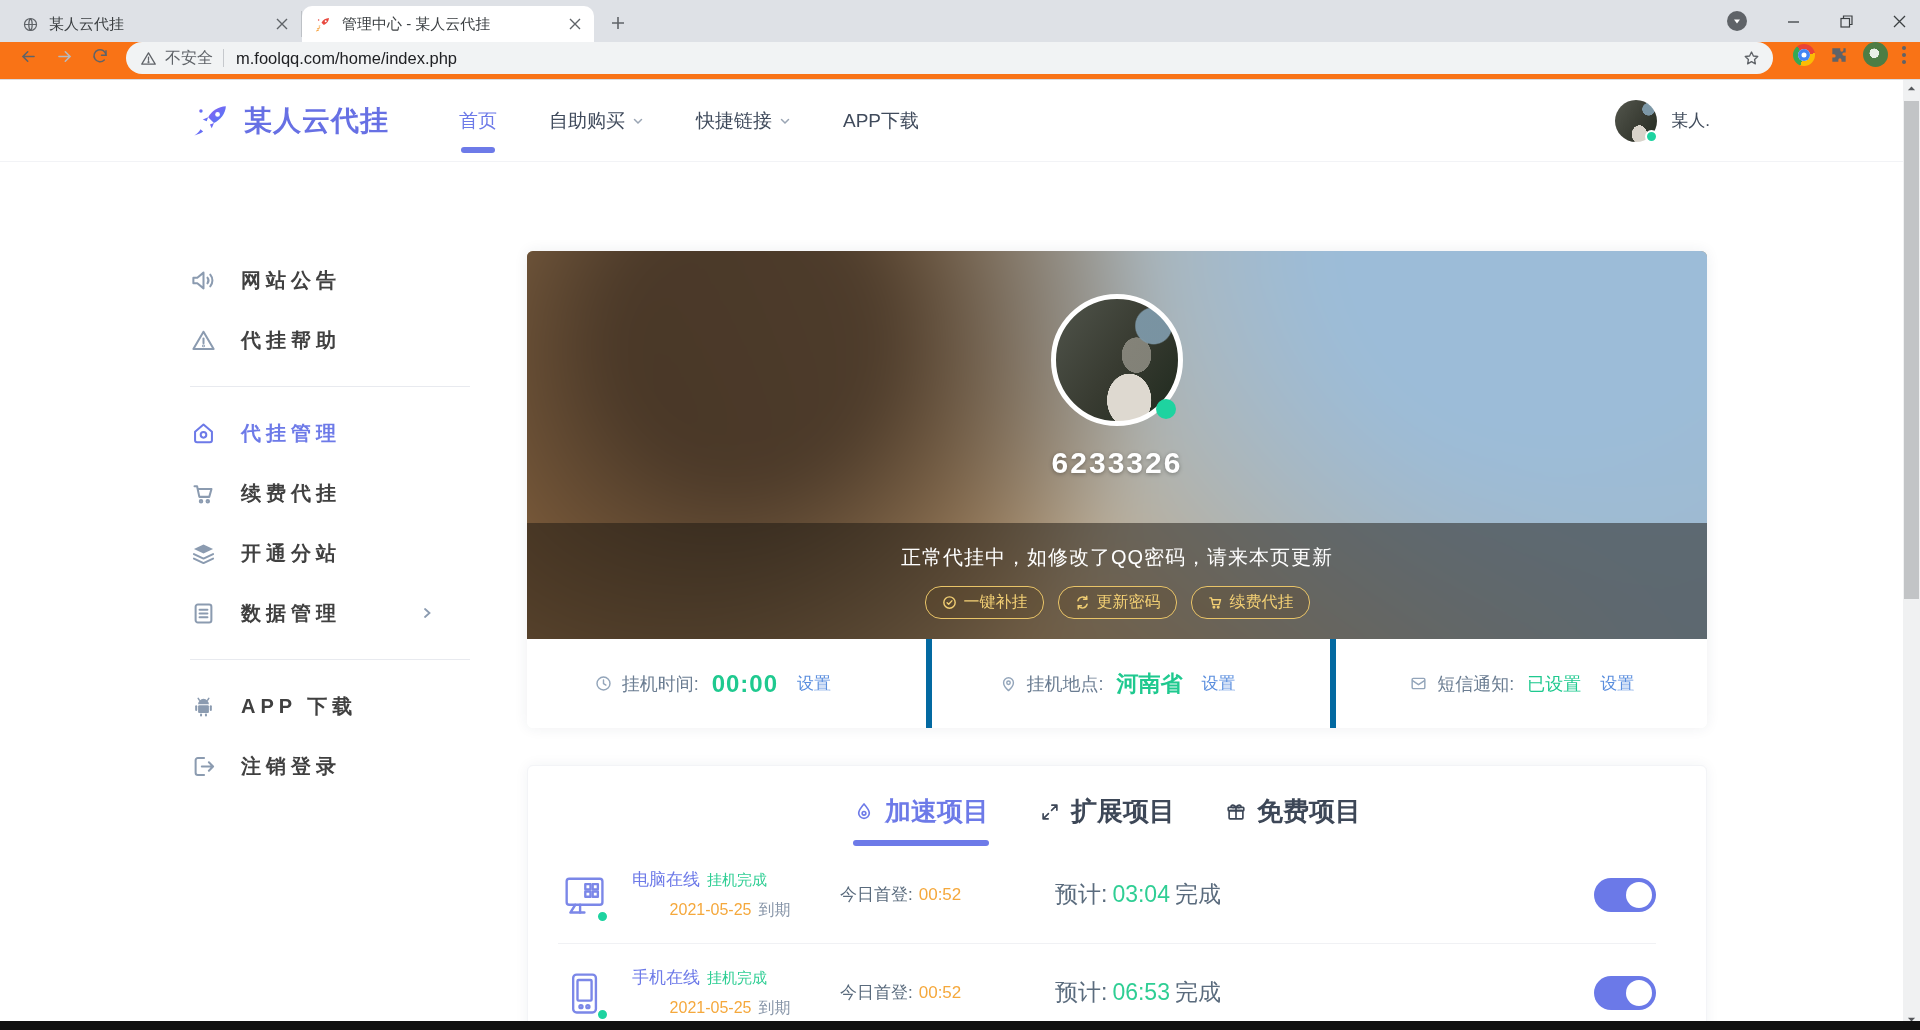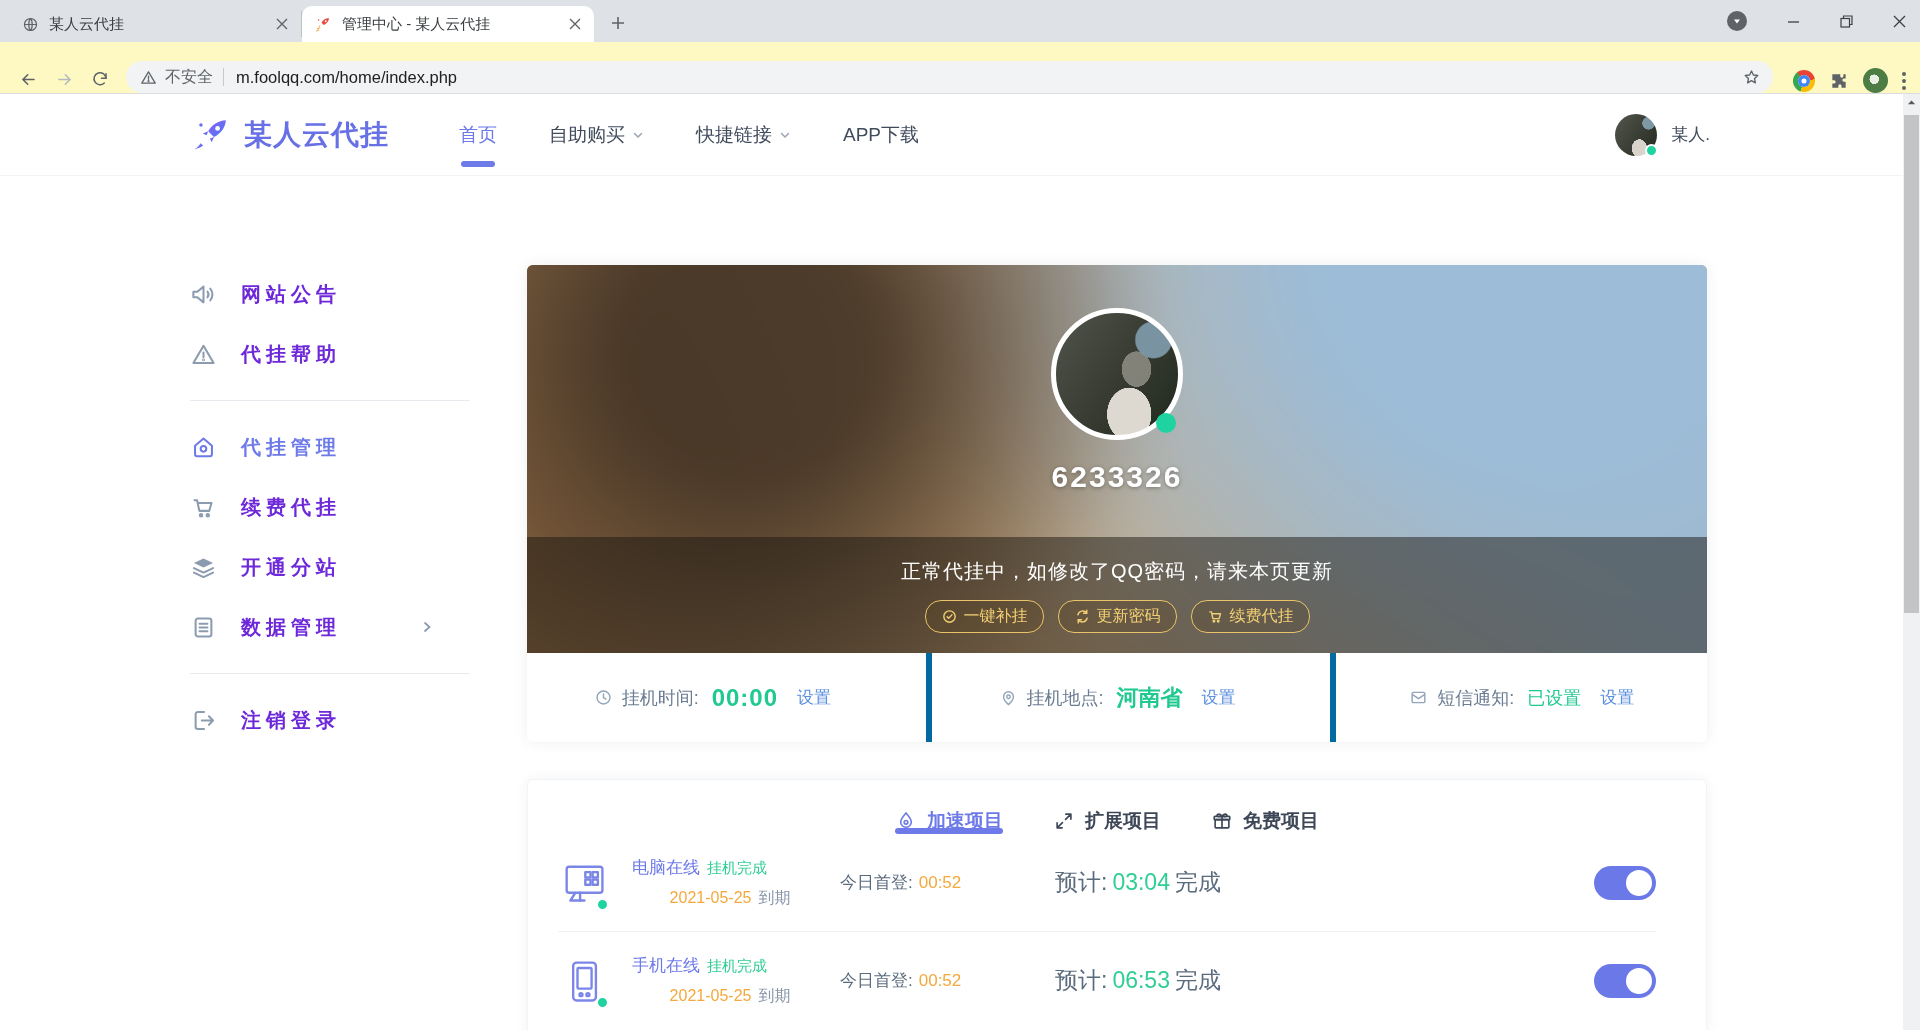--- a/index.html
+++ b/index.html
@@ -11,21 +11,21 @@
   .tab { width:292px; height:36px; display:flex; align-items:center; padding:0 10px 0 12px; gap:10px; }
   .tab.inactive { border-right:1px solid #bdc1c6; height:26px; margin-bottom:5px; }
   .tab.active { background:#fff; border-radius:10px 10px 0 0; }
   .tab-title { flex:1; font-size:15px; color:#3c4043; white-space:nowrap; overflow:hidden; }
   .tab-close { width:18px; height:18px; display:flex; align-items:center; justify-content:center; color:#5f6368; }
   .newtab { width:28px; height:28px; margin:0 0 5px 10px; display:flex; align-items:center; justify-content:center; color:#5f6368; }
   .win-controls { position:absolute; right:14px; top:0; height:42px; display:flex; align-items:center; gap:40px; }
   .tabsearch { width:20px; height:20px; border-radius:50%; background:#5f6368; display:flex; align-items:center; justify-content:center; }
   .winbtn { color:#3c4043; display:flex; align-items:center; justify-content:center; }
 
-  .toolbar { height:52px; background:#fef9c3; display:flex; align-items:flex-end; padding:0 14px; gap:8px; border-bottom:1px solid #dadce0; }
+  .toolbar { height:38px; background:#f97316; display:flex; align-items:flex-start; padding:0 14px; gap:8px; border-bottom:1px solid #dadce0; }
   .tool-btn { width:28px; height:28px; display:flex; align-items:center; justify-content:center; color:#5f6368; }
   .tool-btn.disabled { color:#b6bac0; }
   .urlbar { flex:1; height:32px; background:#f1f3f4; border-radius:16px; display:flex; align-items:center; padding:0 12px 0 14px; margin:0 4px; }
   .sec-label { font-size:16px; color:#5f6368; margin:0 10px 0 8px; }
   .url-sep { width:1px; height:18px; background:#c6c9cd; margin-right:12px; }
   .url-text { font-size:16.5px; color:#202124; flex:1; }
   .ext-icons { display:flex; align-items:center; gap:14px; margin-left:8px; }
   .chrome-ball { width:22px; height:22px; border-radius:50%;
     background:conic-gradient(from -40deg,#ea4335 0 120deg,#fbbc05 0 240deg,#34a853 0 360deg); position:relative; }
   .chrome-ball::after { content:''; position:absolute; inset:5px; border-radius:50%; background:#fff; box-shadow:inset 0 0 0 3.5px #4285f4; }
@@ -55,21 +55,21 @@
     background:radial-gradient(circle at 80% 22%, rgba(128,156,172,.95) 0 13%, rgba(128,156,172,0) 14%),
       radial-gradient(ellipse 30% 36% at 58% 82%, #d9d4cb 0 60%, transparent 61%),
       linear-gradient(125deg,#53564d 0%,#3a3d34 55%,#242d22 100%); }
   .online-dot { position:absolute; right:-1px; bottom:-1px; width:13px; height:13px; border-radius:50%; background:#1ed3a0; border:2px solid #fff; }
   .user-name { font-size:17px; color:#3f4a5a; }
 
   .content { display:flex; align-items:flex-start; }
 
   
   .sidebar { width:280px; margin:88px 0 0 190px; flex:none; }
-  .side-item { height:60px; display:flex; align-items:center; gap:24px; color:#6d28d9; font-size:20px; font-weight:bold; letter-spacing:5px; cursor:default; }
+  .side-item { height:60px; display:flex; align-items:center; gap:24px; color:#404040; font-size:20px; font-weight:bold; letter-spacing:5px; cursor:default; }
   .side-item .s-ico { width:27px; height:27px; color:#8b9bb0; flex:none; display:flex; }
   .side-item.active, .side-item.active .s-ico { color:#6d7ae8; }
   .side-item .chev-r { margin-left:auto; margin-right:36px; color:#8b9bb0; }
   .side-divider { height:1px; background:#e8eaef; margin:16px 0; }
 
   
   .main-col { width:1180px; margin:89px 0 0 57px; }
 
   .profile-card { border-radius:6px; overflow:hidden; background:#fff; box-shadow:0 0 14px rgba(40,50,80,.08); }
   .banner { height:388px; position:relative; overflow:hidden; background:#b79b74; }
@@ -103,21 +103,21 @@
   .stat-label { font-size:18px; color:#6b7d92; }
   .stat-value { color:#1fc98f; font-weight:bold; margin-left:4px; }
   .stat-value.big { font-size:24px; letter-spacing:1px; }
   .stat-value.mid { font-size:22px; }
   .stat-value.plain { font-size:18px; font-weight:normal; }
   .stat-link { font-size:17px; color:#5a8ede; margin-left:10px; cursor:default; }
 
   .projects-card { margin-top:37px; border-radius:6px; background:#fff; border:1px solid #f3f4f7;
     box-shadow:0 0 14px rgba(40,50,80,.06); padding:28px 50px 0 30px; height:275px; overflow:hidden; }
   .proj-tabs { display:flex; justify-content:center; gap:50px; }
-  .proj-tab { display:flex; align-items:center; gap:10px; font-size:19px; font-weight:bold; color:#3d4757; position:relative; cursor:default; }
+  .proj-tab { display:flex; align-items:center; gap:10px; font-size:26px; font-weight:bold; color:#3d4757; padding-bottom:17px; position:relative; cursor:default; }
   .proj-tab .t-ico { width:22px; height:22px; display:flex; }
   .proj-tab.active { color:#6d7ae8; }
   .proj-tab.active::after { content:''; position:absolute; left:0; right:0; bottom:0; height:6px; border-radius:3px; background:#6d7ae8; }
 
   .proj-row { display:flex; align-items:center; padding:22px 0; }
   .proj-row + .proj-row { border-top:1px solid #f0f1f4; }
   .row-ico { width:52px; height:52px; color:#7b87e8; position:relative; margin-right:22px; flex:none; }
   .row-ico .online-dot { width:13px; height:13px; right:1px; bottom:-2px; border:2px solid #fff; }
   .row-info { width:196px; }
   .row-name { font-size:17px; color:#6d7ae8; }
@@ -363,20 +363,34 @@
             </svg>
         </span>
         <span>数据管理</span>
         <span class="chev-r">
           <svg width="14" height="14" viewBox="0 0 14 14" fill="none" stroke="currentColor" stroke-width="1.8" stroke-linecap="round">
               <path d="M5 3l4.5 4L5 11"></path>
             </svg>
         </span>
       </div>
       <div class="side-divider"></div>
+      <div class="side-item">
+        <span class="s-ico">
+          <svg viewBox="0 0 24 24" width="27" height="27" fill="currentColor">
+              <path d="M7.2 10a4.8 4.8 0 019.6 0z"></path>
+              <path d="M8.3 6.3L7.3 4.8M15.7 6.3l1-1.5" stroke="currentColor" stroke-width="1.4" stroke-linecap="round"></path>
+              <rect x="7.2" y="10.8" width="9.6" height="7" rx="1"></rect>
+              <rect x="4.6" y="10.8" width="1.8" height="5.2" rx="0.9"></rect>
+              <rect x="17.6" y="10.8" width="1.8" height="5.2" rx="0.9"></rect>
+              <rect x="8.9" y="18.2" width="1.8" height="2.6" rx="0.9"></rect>
+              <rect x="13.3" y="18.2" width="1.8" height="2.6" rx="0.9"></rect>
+            </svg>
+        </span>
+        <span>APP 下载</span>
+      </div>
       <div class="side-item">
         <span class="s-ico">
           <svg viewBox="0 0 24 24" width="27" height="27" fill="none" stroke="currentColor" stroke-width="1.8" stroke-linecap="round" stroke-linejoin="round">
               <path d="M12.5 4.5H7A2 2 0 005 6.5v11a2 2 0 002 2h5.5"></path>
               <path d="M10.5 12h9.5M16.8 8.3L20.5 12l-3.7 3.7"></path>
             </svg>
         </span>
         <span>注销登录</span>
       </div>
     </div>

